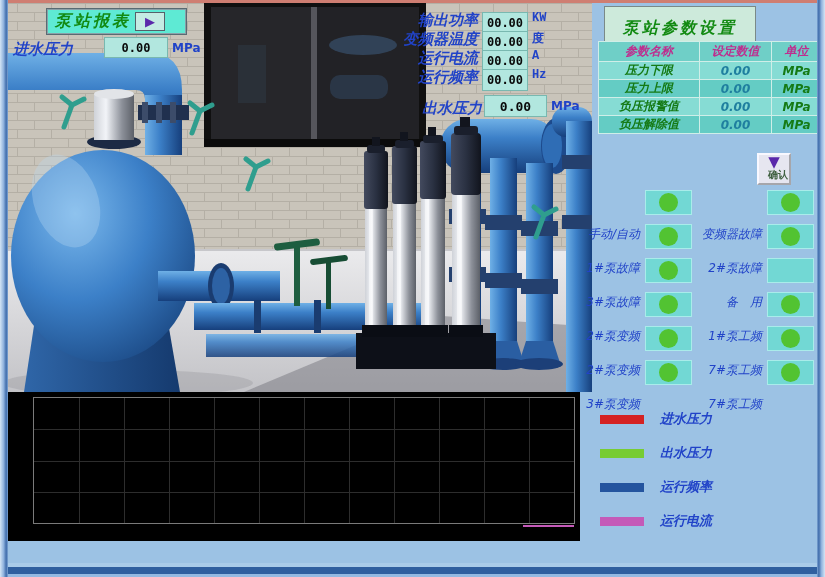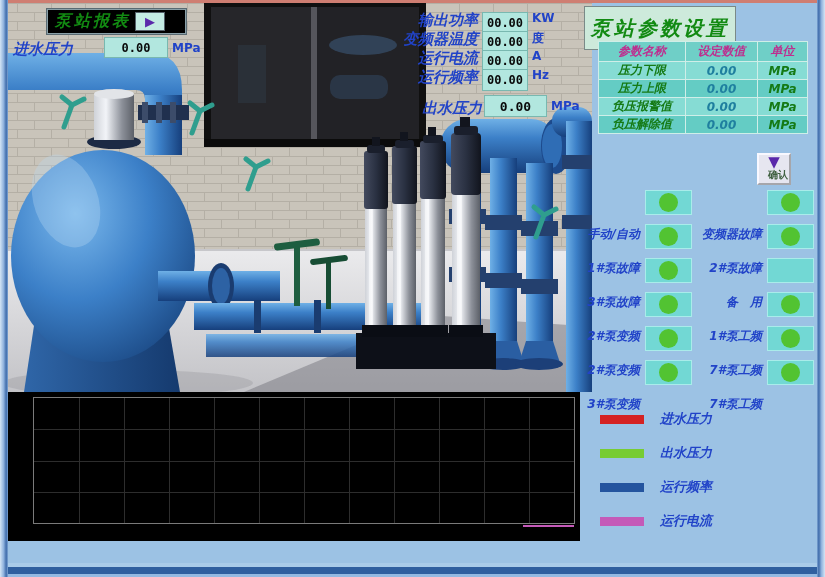--- a/index.html
+++ b/index.html
@@ -22,67 +22,67 @@
 
   
   .lbl{color:#2143c8;font-weight:bold;font-style:italic;font-size:15px;white-space:nowrap;}
   .unit{color:#2143c8;font-weight:bold;font-size:12px;white-space:nowrap;}
   .valbox{position:absolute;background:#b2e7df;border:1px solid #79b8b0;color:#0a0a0a;
     font-family:"DejaVu Sans Mono",monospace;font-weight:bold;font-size:12px;
     display:flex;align-items:center;justify-content:center;}
 
   
   .report-btn{position:absolute;left:46px;top:8px;width:141px;height:27px;z-index:3;
-    background:#000000;border:1px solid #5a6a72;box-shadow:0 0 0 1px #8aa0a8 inset;
+    background:#5eead4;border:1px solid #5a6a72;box-shadow:0 0 0 1px #8aa0a8 inset;
     display:flex;align-items:center;padding-left:8px;cursor:pointer;}
   .report-btn .txt{color:#128a12;font-weight:bold;font-style:italic;font-size:16px;letter-spacing:3px;}
   .play-box{margin-left:4px;width:30px;height:19px;background:#c4ebe3;border:1px solid #55606a;
     display:flex;align-items:center;justify-content:center;color:#5a28aa;font-size:13px;line-height:1;}
 
   
   .ov{position:absolute;z-index:3;}
   .inlet-lbl{left:13px;top:40px;}
   .inlet-box{left:104px;top:37px;width:64px;height:21px;}
   .inlet-unit{left:172px;top:41px;}
   .ro-lbl{width:148px;text-align:right;left:330px;}
   .ro-box{left:482px;width:46px;height:22px;}
-  .ro-unit{left:532px;}
+  .ro-unit{left:532px;font-family:Liberation Mono, monospace;}
   .r1{top:11px;} .r1b{top:12px;}
   .r2{top:30px;} .r2b{top:31px;}
   .r3{top:49px;} .r3b{top:50px;}
   .r4{top:68px;} .r4b{top:69px;}
   .outlet-lbl{left:422px;top:99px;}
   .outlet-box{left:484px;top:95px;width:63px;height:22px;font-size:13px;}
   .outlet-unit{left:551px;top:99px;}
 
   
-  .set-title{position:absolute;left:584px;top:6px;width:152px;height:44px;z-index:3;
+  .set-title{position:absolute;left:604px;top:6px;width:152px;height:44px;z-index:3;
     background:#cdeadb;border:1px solid #7a8a88;display:flex;align-items:center;justify-content:center;
-    color:#128a12;font-weight:bold;font-style:italic;font-size:20px;letter-spacing:3px;white-space:nowrap;}
+    color:#128a12;font-weight:bold;font-style:italic;font-size:16px;letter-spacing:3px;white-space:nowrap;}
   .set-table{position:absolute;left:598px;top:41px;z-index:3;border-collapse:collapse;
     font-size:12px;font-weight:bold;font-style:italic;}
   .set-table td{border:1px solid #cfeee8;text-align:center;padding:0;white-space:nowrap;}
   .set-table .hrow td{height:20px;background:#6fcfc7;color:#bd2f8f;}
   .set-table .drow td{height:17px;}
   .set-table .drow:nth-child(even) td{background:#86dcd4;}
   .set-table .drow:nth-child(odd) td{background:#64ccc4;}
-  .set-table .c1{width:87px;color:#157a15;}
+  .set-table .c1{width:101px;color:#157a15;}
   .set-table .c2{width:72px;color:#1f7f9f;cursor:pointer;}
   .set-table .c3{width:50px;color:#157a15;}
   .confirm-btn{position:absolute;left:757px;top:153px;width:34px;height:32px;z-index:3;
     background:#e6e6f0;border:2px outset #f8f8ff;display:flex;flex-direction:column;
     align-items:center;justify-content:flex-start;cursor:pointer;}
   .confirm-btn .tri{color:#5a28aa;font-size:15px;line-height:14px;}
   .confirm-btn .cfm{color:#3f6040;font-size:10px;font-weight:bold;line-height:11px;align-self:flex-end;margin-right:1px;}
 
   
   .status-grid{position:absolute;left:576px;top:190px;z-index:3;display:grid;
     grid-template-columns:66px 47px 69px 47px;column-gap:3px;grid-auto-rows:25px;row-gap:9px;}
   .st-label{display:flex;align-items:center;justify-content:flex-end;padding-right:2px;
-    color:#2143c8;font-weight:bold;font-style:italic;font-size:12px;white-space:nowrap;margin-top:44px;}
+    color:#2143c8;font-weight:normal;font-style:italic;font-size:12px;white-space:nowrap;margin-top:44px;}
   .st-box{width:47px;height:25px;background:#72d8d4;border:1px solid #a9ecea;
     display:flex;align-items:center;justify-content:center;}
   .st-box .dot{width:19px;height:19px;border-radius:50%;background:#52c332;}
 
   
   .legend{position:absolute;left:600px;top:412px;z-index:3;}
   .leg-item{display:flex;align-items:center;height:14px;margin-bottom:20px;}
   .leg-bar{width:44px;height:9px;}
   .leg-lbl{margin-left:16px;color:#2143c8;font-weight:bold;font-style:italic;font-size:13px;white-space:nowrap;}
 

